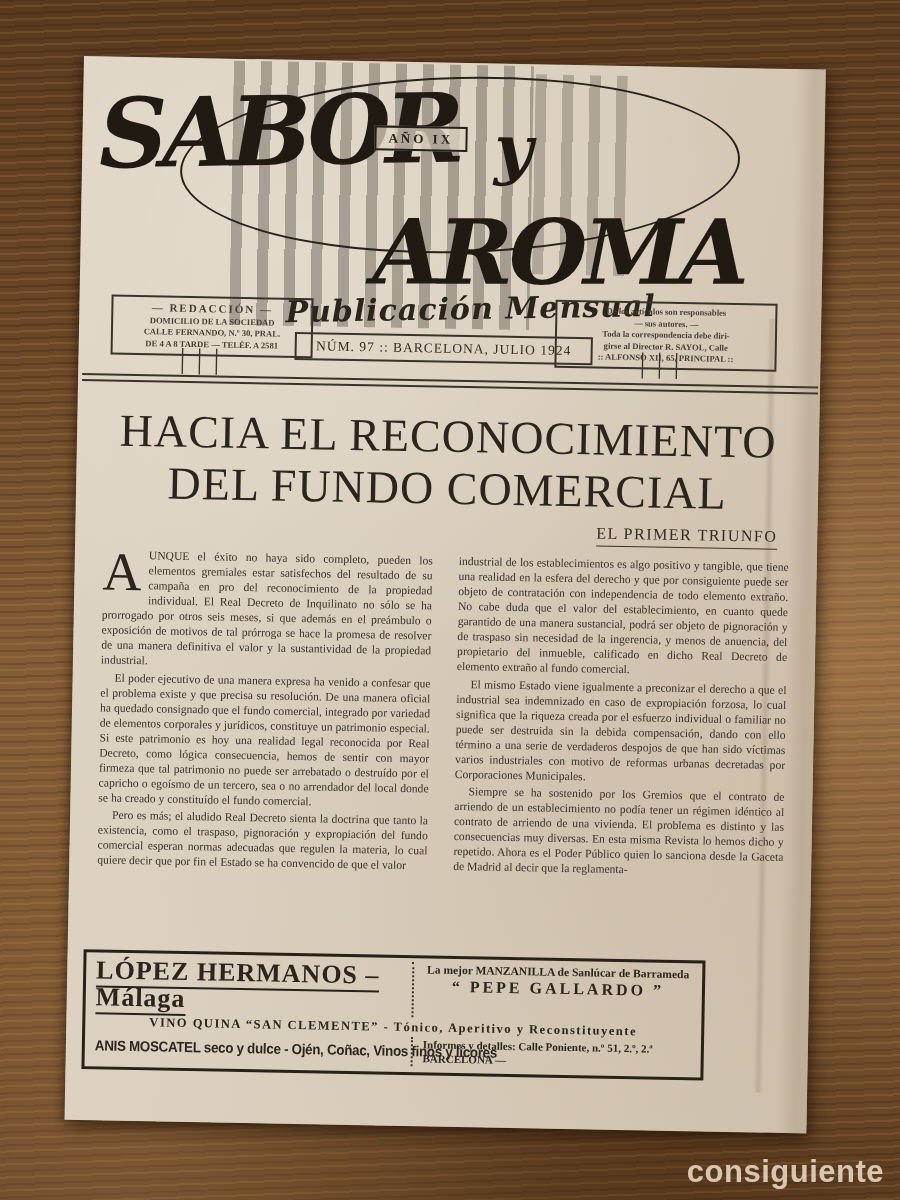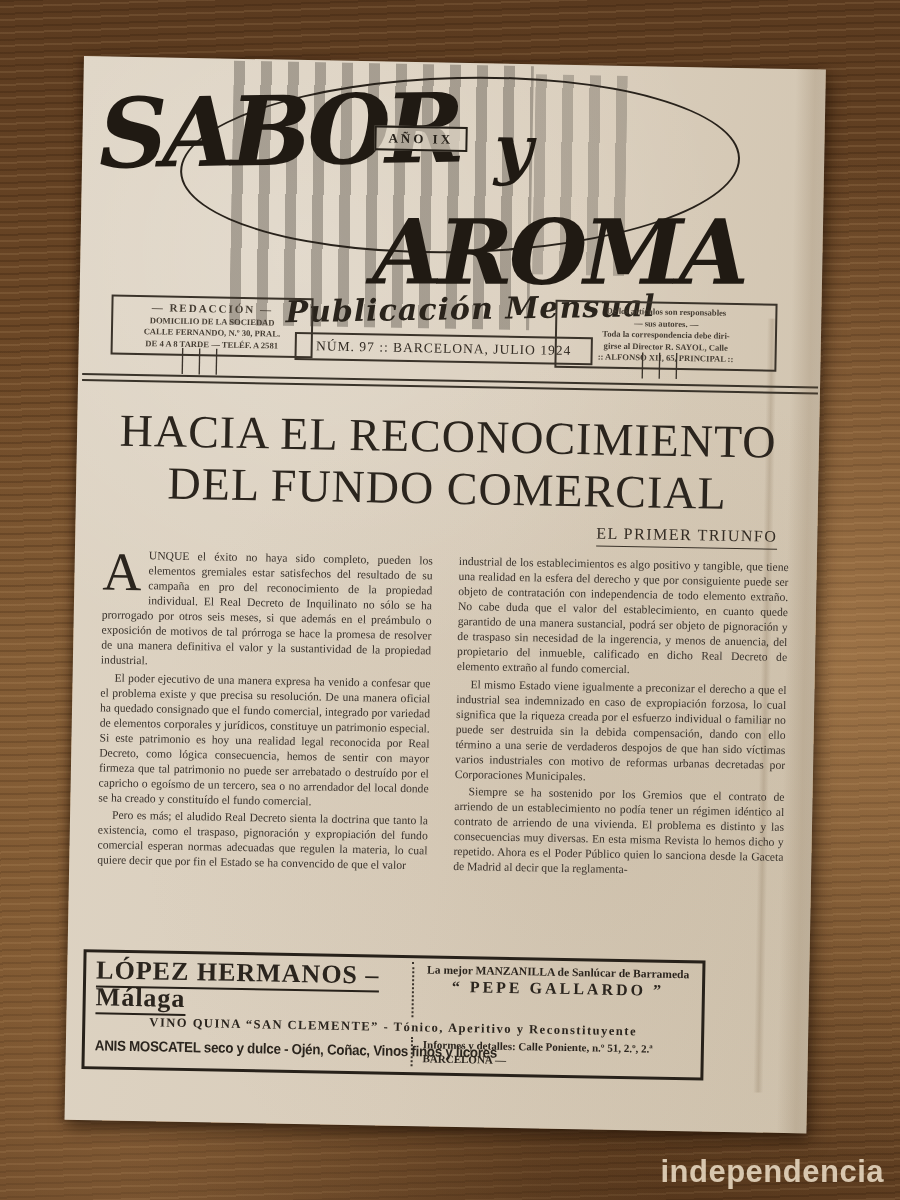--- a/index.html
+++ b/index.html
@@ -184,13 +184,13 @@
       <div class="ad-vino">VINO QUINA “SAN CLEMENTE” - Tónico, Aperitivo y Reconstituyente</div>
       <div class="ad-anis">ANIS MOSCATEL seco y dulce - Ojén, Coñac, Vinos finos y licores</div>
       <div class="cell-r ad-informes">
         <div>Informes y detalles: Calle Poniente, n.º 51, 2.º, 2.ª</div>
         <div>BARCELONA —</div>
       </div>
     </div>
   </div>
 </div>
 
-<div class="watermark">independencia</div>
+<div class="watermark">consiguiente</div>
 
 </body></html>

